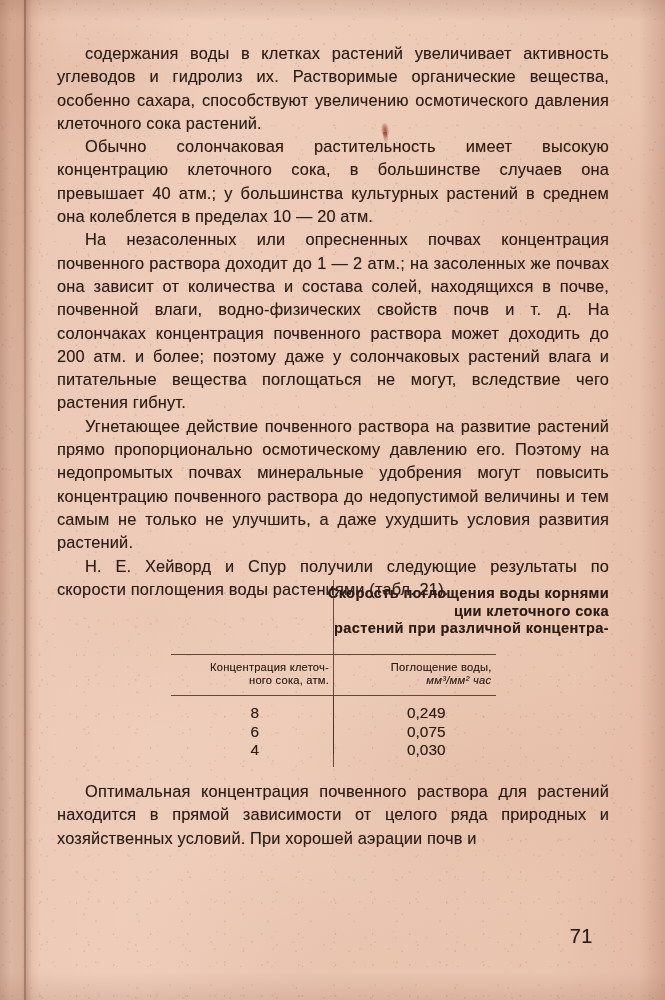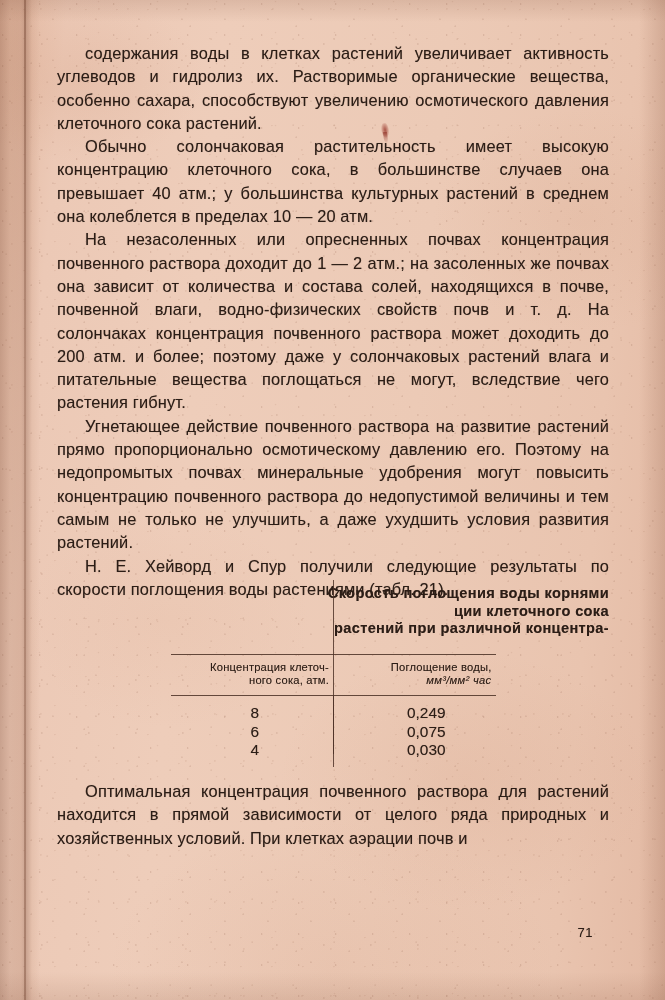--- a/index.html
+++ b/index.html
@@ -172,21 +172,21 @@
     width: 1px;
     background: #4a3024;
     opacity: 0.82;
   }
 
   
   #folio {
     position: absolute;
     right: 72px;
     top: 925px;
-    font-size: 13px;
+    font-size: 20px;
     letter-spacing: 0.5px;
     text-shadow: 0 0 0.7px rgba(45,28,20,0.4);
   }
 
   
   #ink-mark {
     position: absolute;
     left: 381px;
     top: 123px;
     width: 9px;
@@ -266,21 +266,21 @@
         </tr>
         <tr>
           <td class="c1">4</td>
           <td class="c2">0,030</td>
         </tr>
       </tbody>
     </table>
   </div>
 
   <div id="content-after" style="position:absolute;left:57px;top:780px;width:552px">
-    <p class="body">Оптимальная концентрация почвенного раствора для растений находится в прямой зависимости от целого ряда природных и хозяйственных условий. При клетках аэрации почв и</p>
+    <p class="body">Оптимальная концентрация почвенного раствора для растений находится в прямой зависимости от целого ряда природных и хозяйственных условий. При хорошей аэрации почв и</p>
   </div>
 
   <div id="folio">71</div>
 
   <div id="ink-mark"></div>
 
   <div id="grain"></div>
   <div id="gutter"></div>
   <div id="gutter-line"></div>
   <div id="edge-right"></div>

